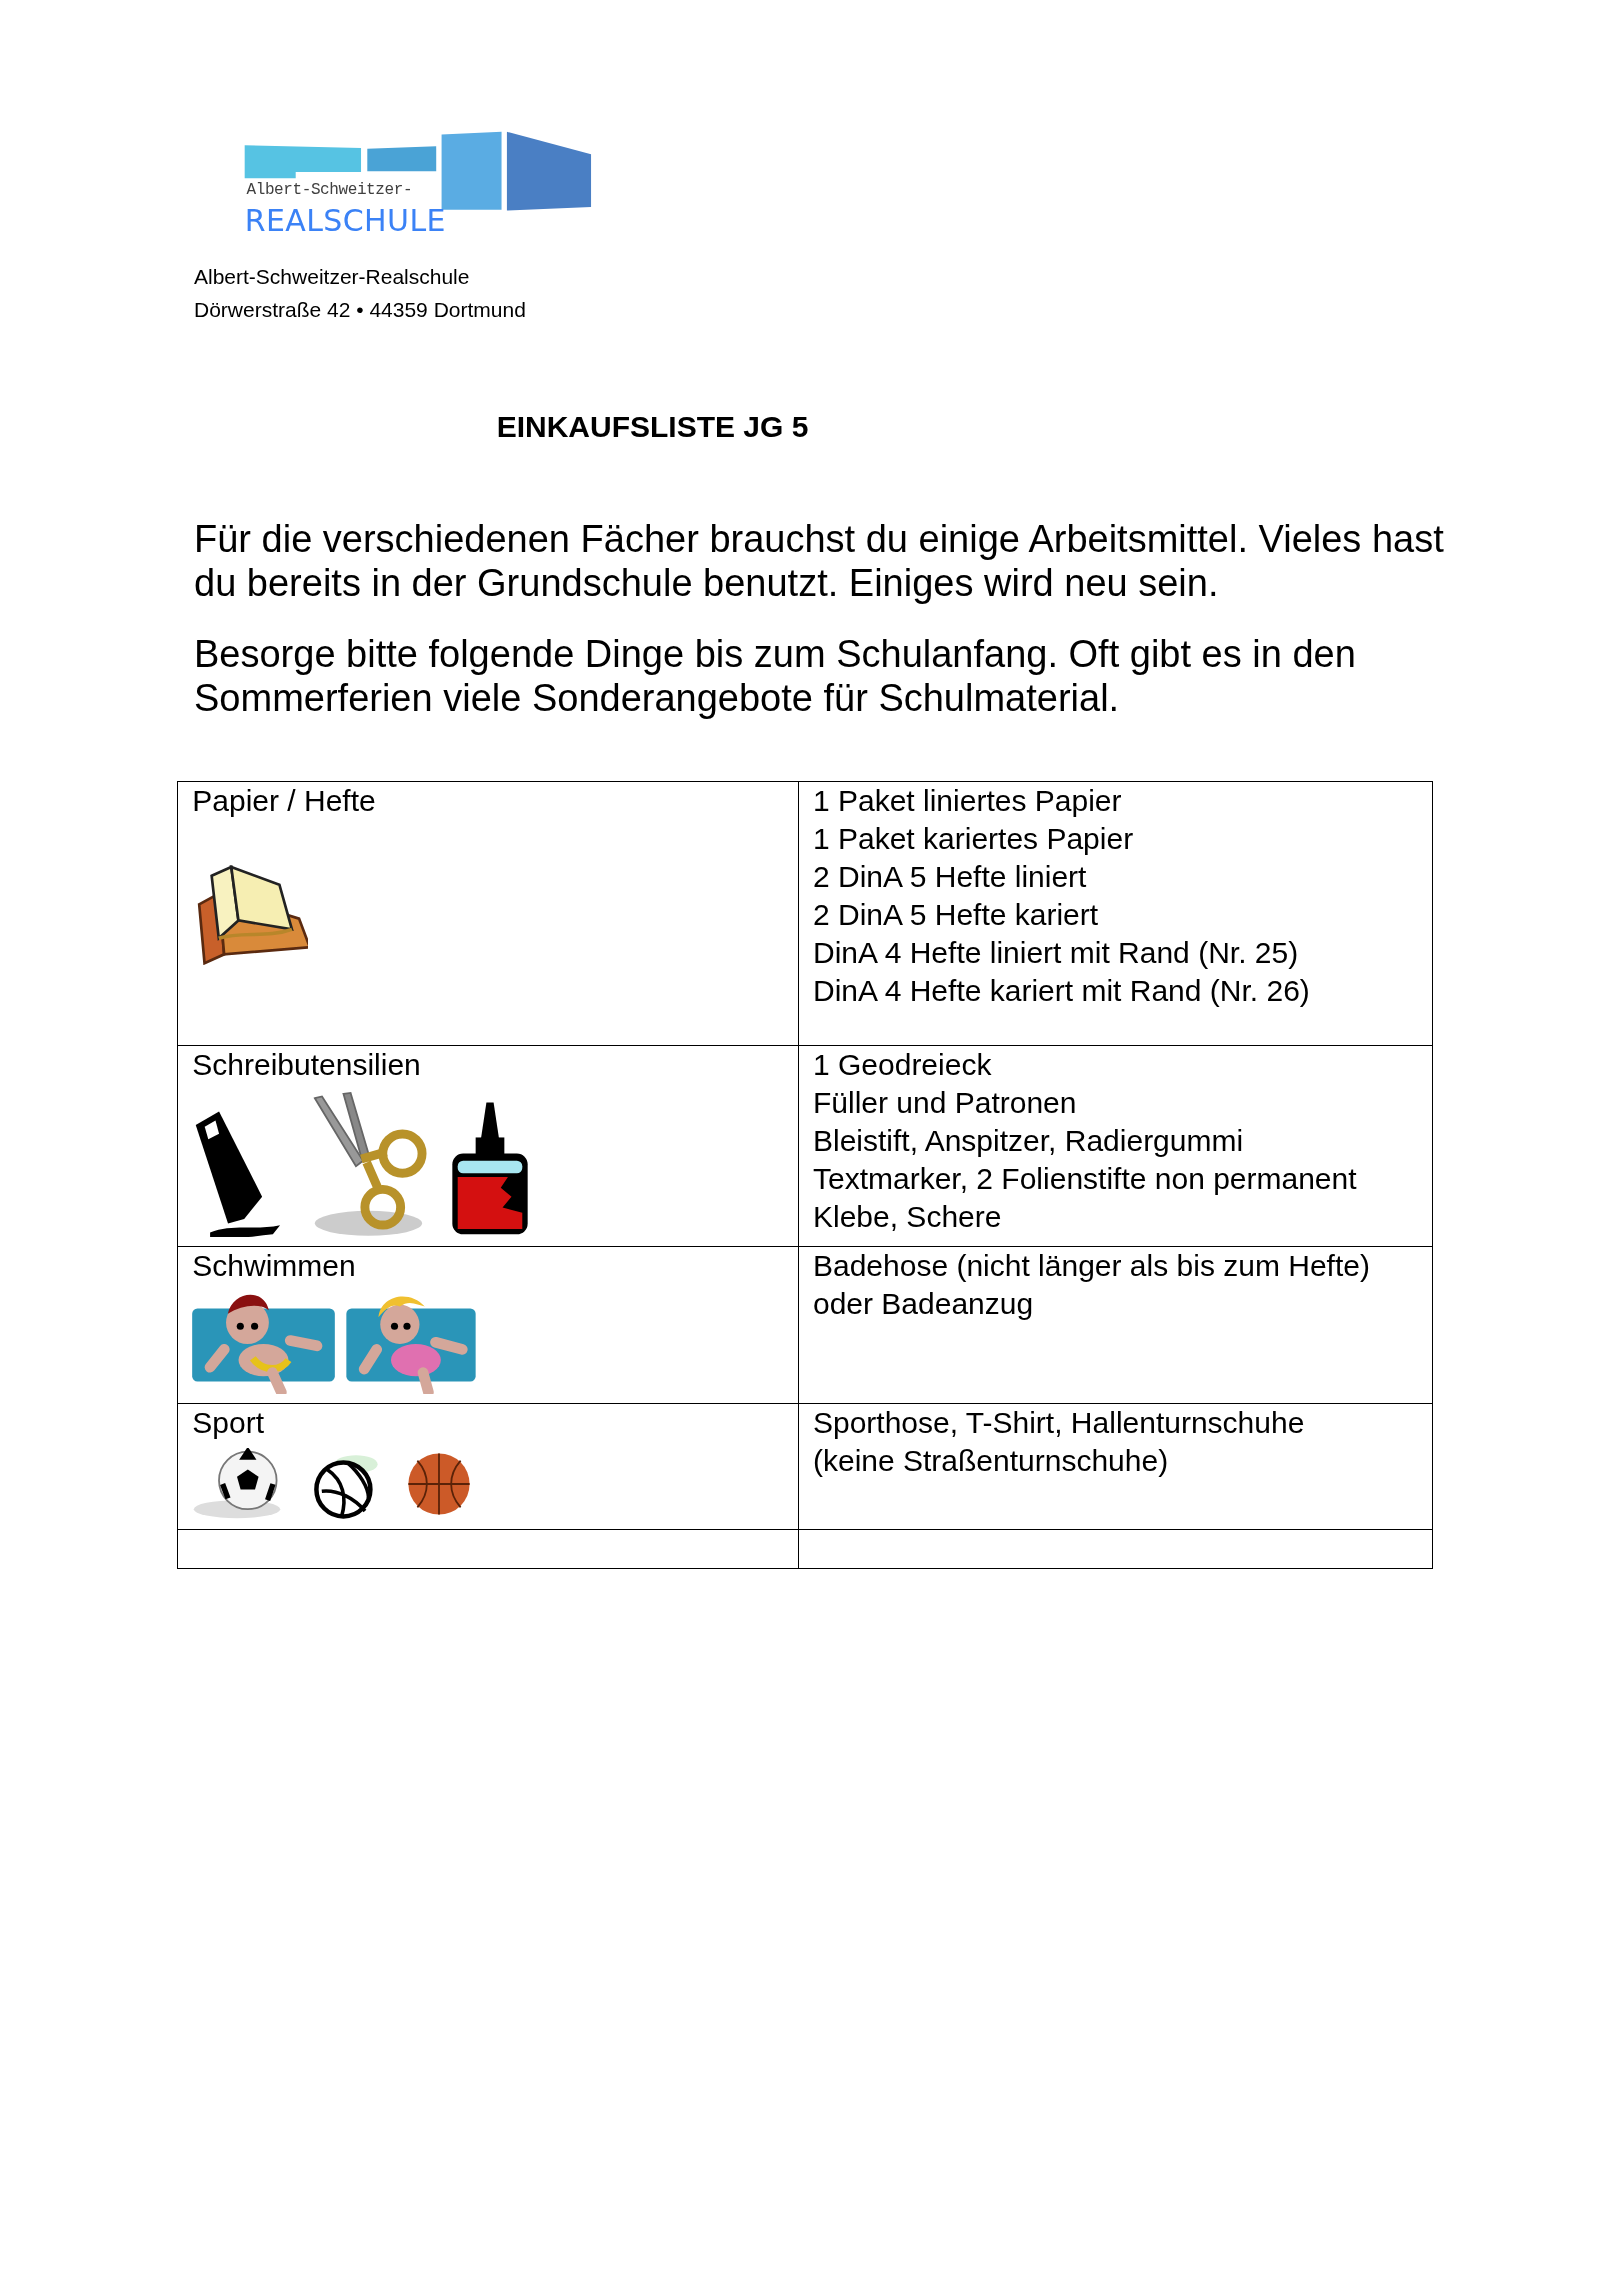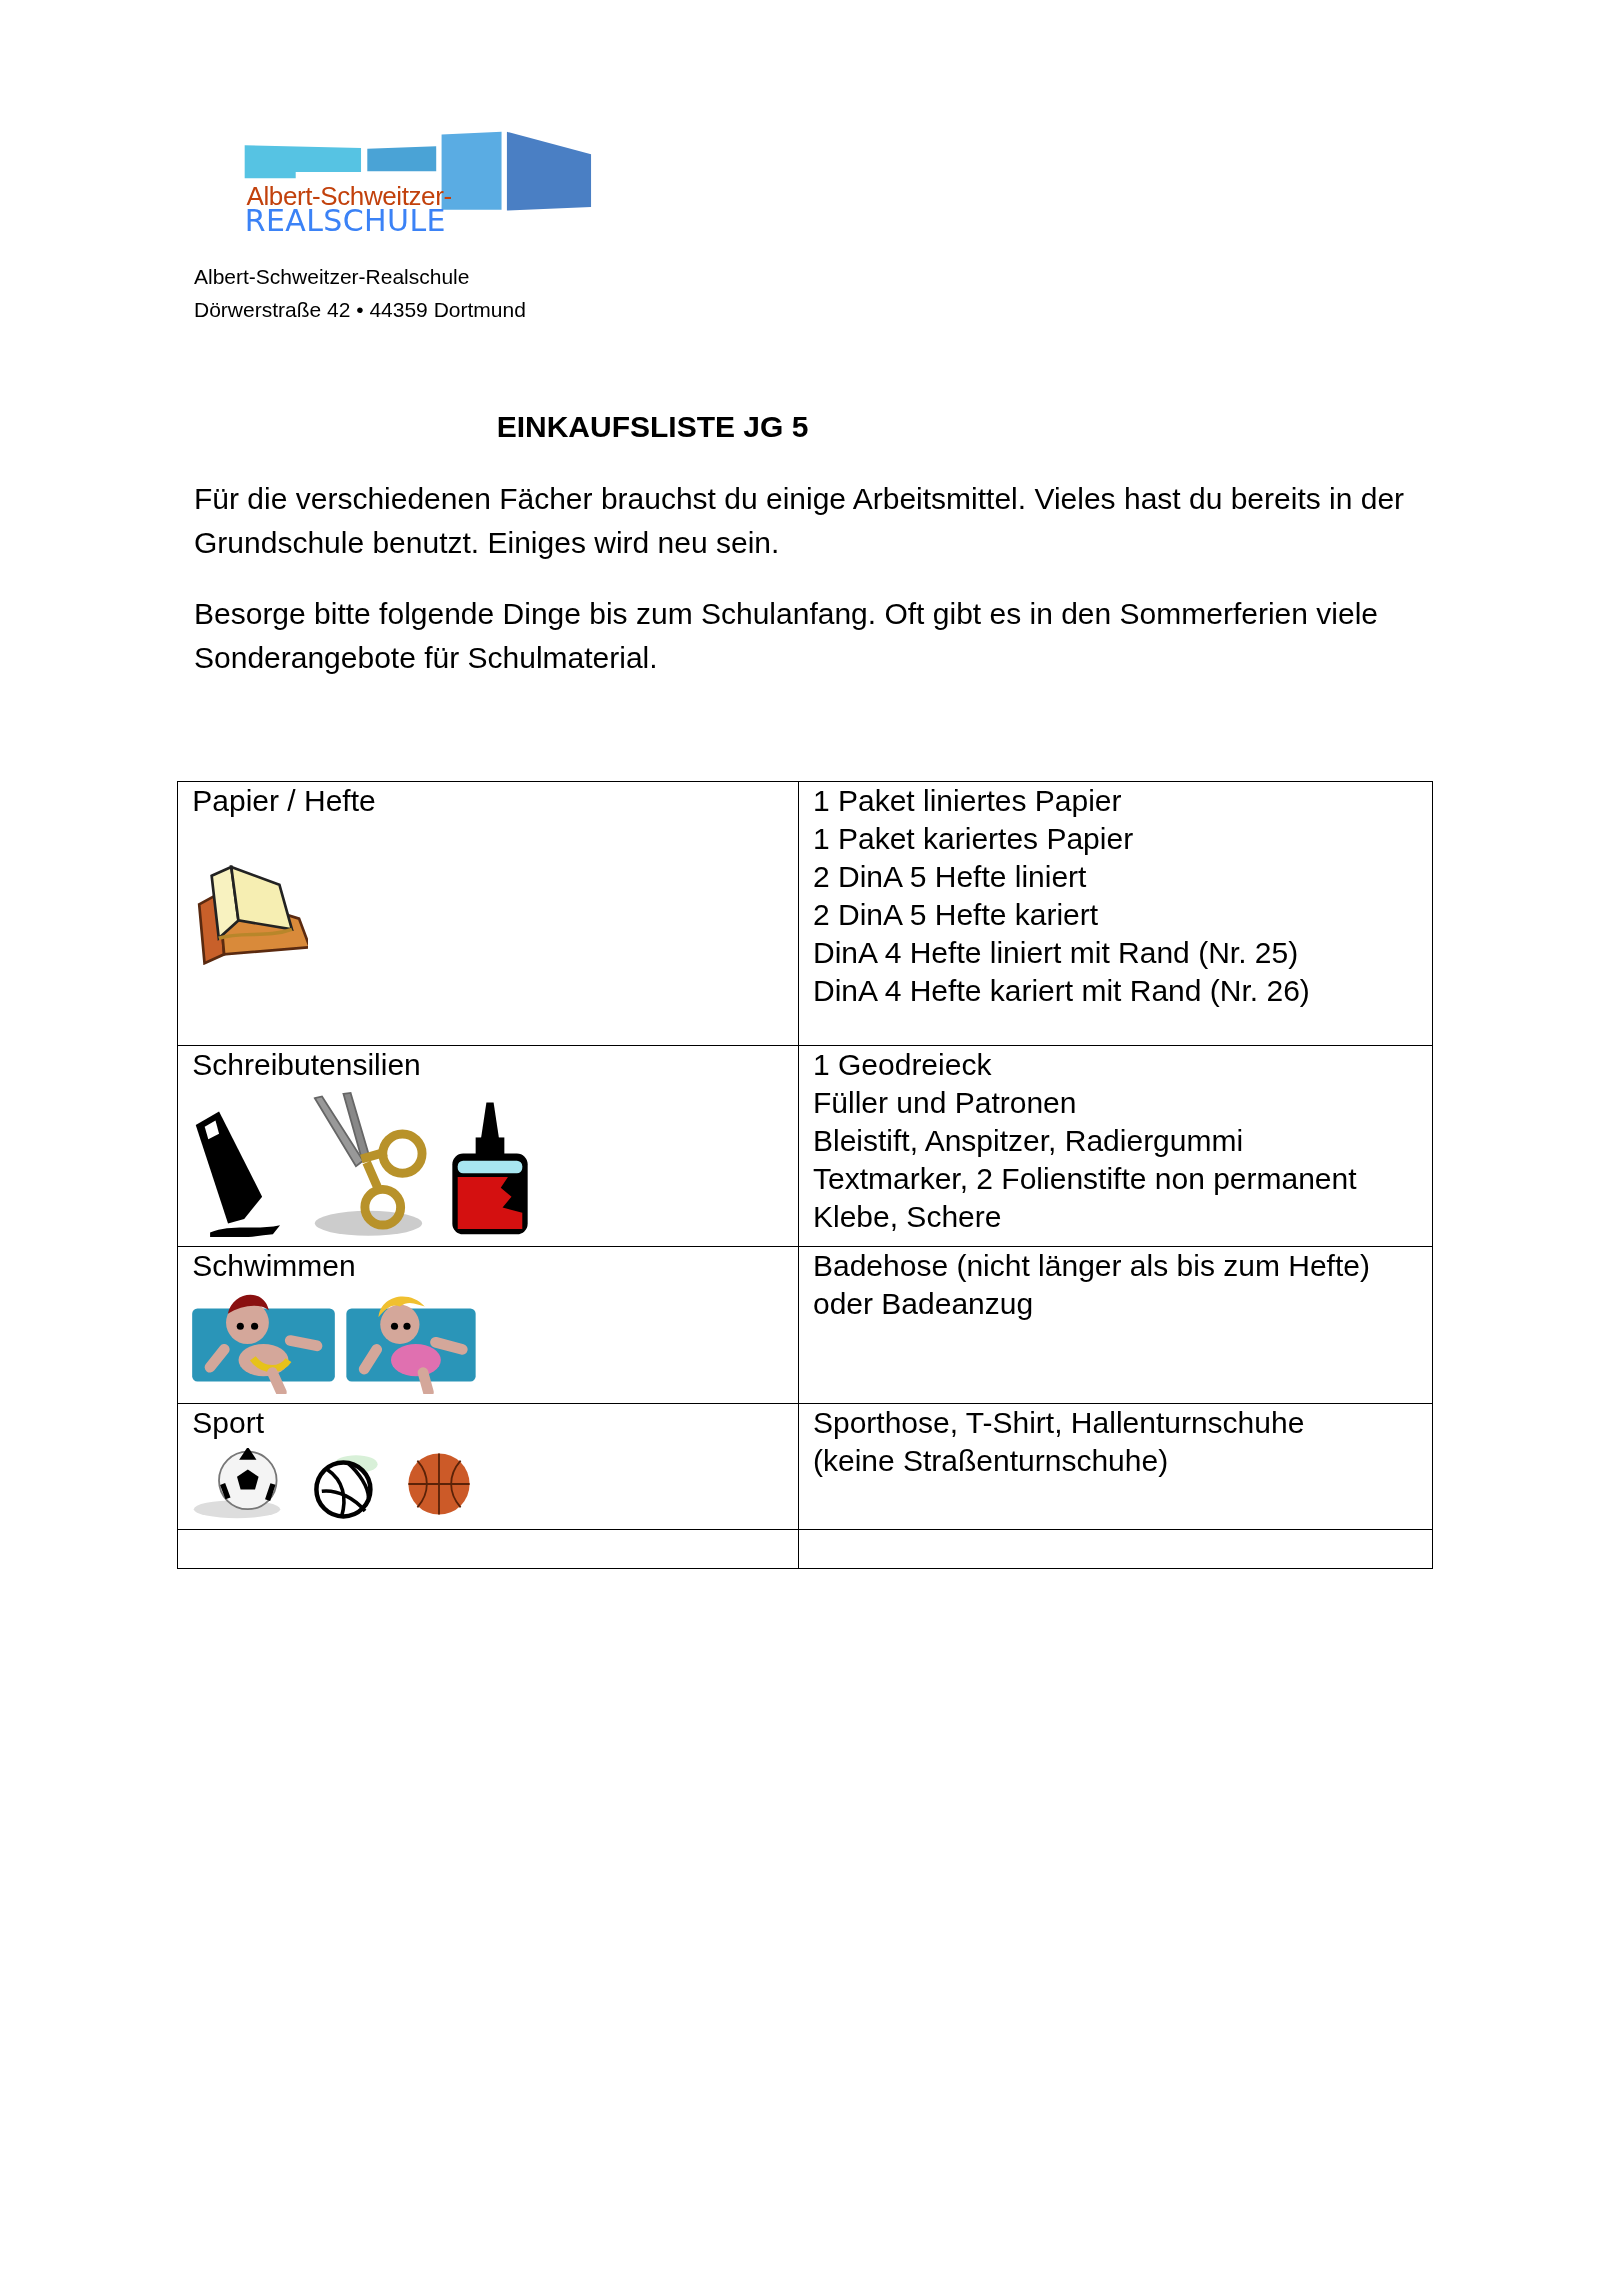--- a/index.html
+++ b/index.html
@@ -1,28 +1,28 @@
 <!DOCTYPE html>
 <html style="font-size:14.3px"><head>
   <meta charset="utf-8">
   <style>
     html, body { margin:0; padding:0; background:#ffffff; }
     body { width:1621px; height:2293px; position:relative; overflow:hidden;
            font-family:"Liberation Sans", sans-serif; color:#000; }
     .logo { position:absolute; left:242px; top:121px; width:358px; height:121px; }
     .logo svg { position:absolute; left:0; top:0; }
-    .logo-line1 { position:absolute; left:4.5px; top:60px; font-size:26px; color:#c2410c;
-                  font-family:Liberation Sans, sans-serif; letter-spacing:-0.4px; white-space:nowrap; }
+    .logo-line1 { position:absolute; left:4.5px; top:60px; font-size:16px; color:#404040;
+                  font-family:Liberation Mono, monospace; letter-spacing:-0.4px; white-space:nowrap; }
     .logo-line2 { position:absolute; left:2.7px; top:82px; font-size:30px; color:#3b82f6;
                   font-family:"DejaVu Sans", sans-serif; letter-spacing:0.4px; white-space:nowrap; }
     .address { position:absolute; left:194px; top:260px; font-size:21px; line-height:33px; }
     .address div { white-space:nowrap; }
     .title { position:absolute; left:0; width:1305px; top:410px; text-align:center;
              font-size:30px; font-weight:bold; }
-    .intro { position:absolute; left:194px; width:1254px; font-size:30px; line-height:44px; }
+    .intro { position:absolute; left:194px; width:1254px; font-size:38px; line-height:44px;margin-top:40px; }
     .intro.p1 { top:477px; }
     .intro.p2 { top:592px; }
     table.list { position:absolute; left:177px; top:781px; width:1256px;
                  border-collapse:collapse; }
     table.list td { border:1.8px solid #000; vertical-align:top; padding:0 0 0 14.3px;
                     font-size:30px; line-height:38px; }
     table.list td.left { width:618px; }
     table.list td.right { width:622px; }
     .r1 td { height:111px; }
     .r2 td { height:263px; }

